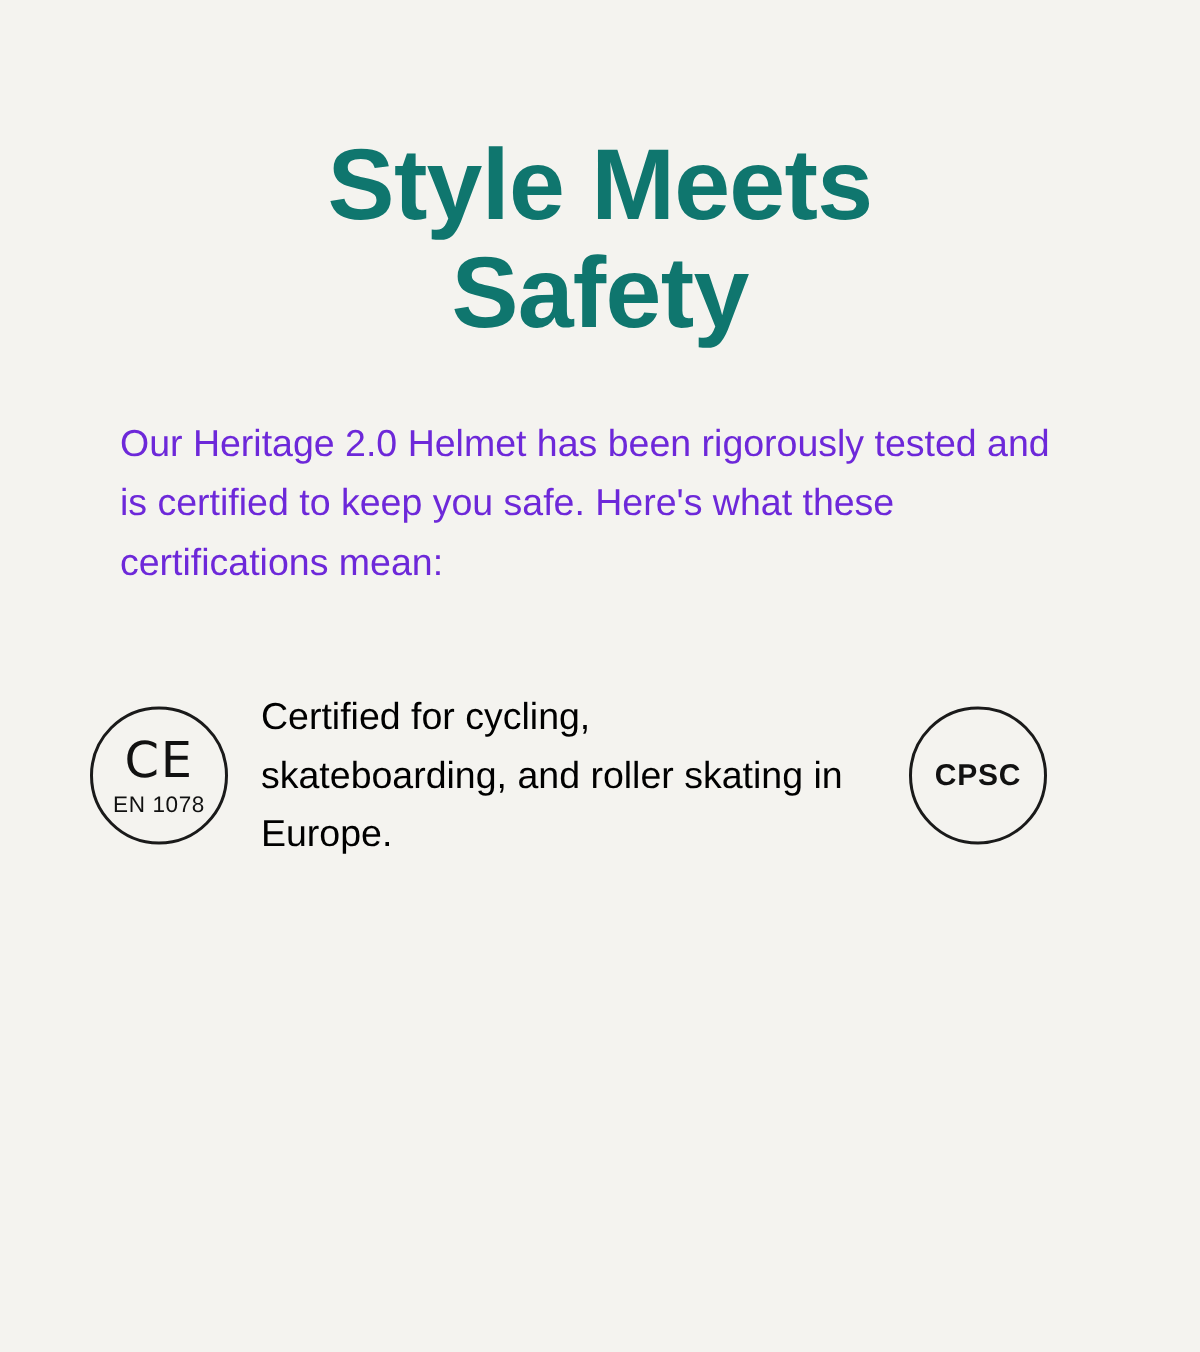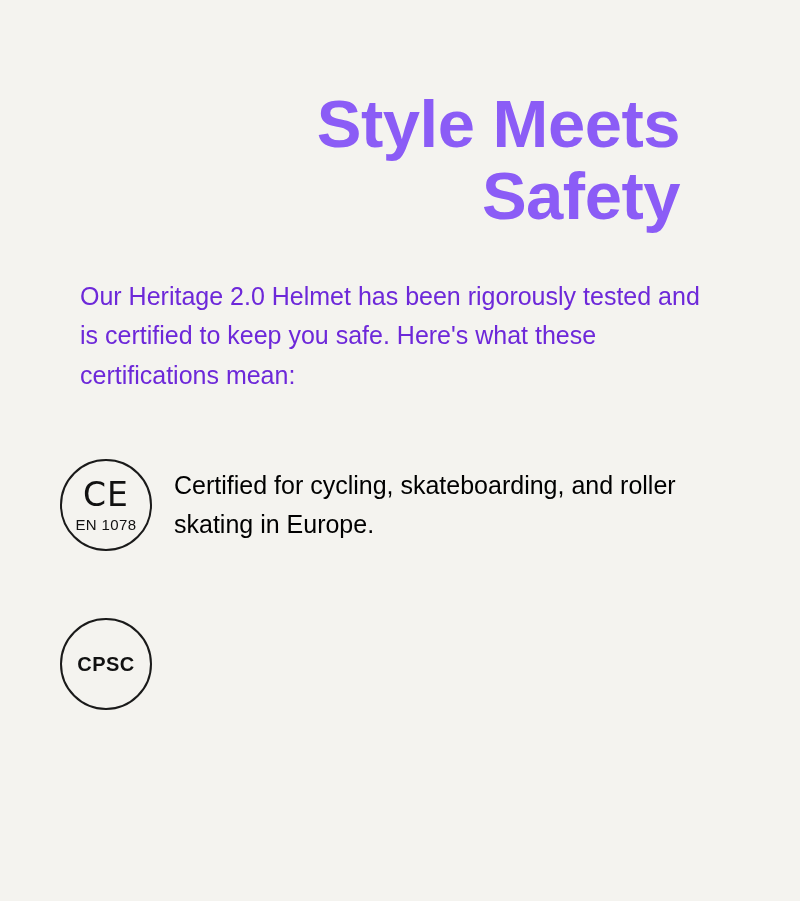--- a/index.html
+++ b/index.html
@@ -21,41 +21,41 @@
     padding: 88px 60px 40px 60px;
     display: flex;
     flex-direction: column;
     align-items: center;
   }
   .headline {
     font-size: 67px;
     line-height: 1.08;
     font-weight: 700;
     letter-spacing: -0.5px;
-    text-align: right;
+    text-align: center;
     margin: 0;
     max-width: 560px;
-    color: #8b5cf6;
+    color: #0f766e;
   }
   .intro {
     margin: 44px 0 0 0;
     font-size: 25px;
     line-height: 1.58;
     text-align: left;
     max-width: 640px;
     color: #6d28d9;
     font-weight: 400;
   }
   .cert-list {
     margin: 64px 0 0 0;
     width: 100%;
     max-width: 690px;
     display: flex;
-    flex-direction: column;
-    gap: 67px;
+    flex-direction: row;
+    gap: 42px;
   }
   .cert-row {
     display: flex;
     align-items: center;
     gap: 22px;
   }
   .badge {
     flex: 0 0 auto;
     width: 92px;
     height: 92px;

